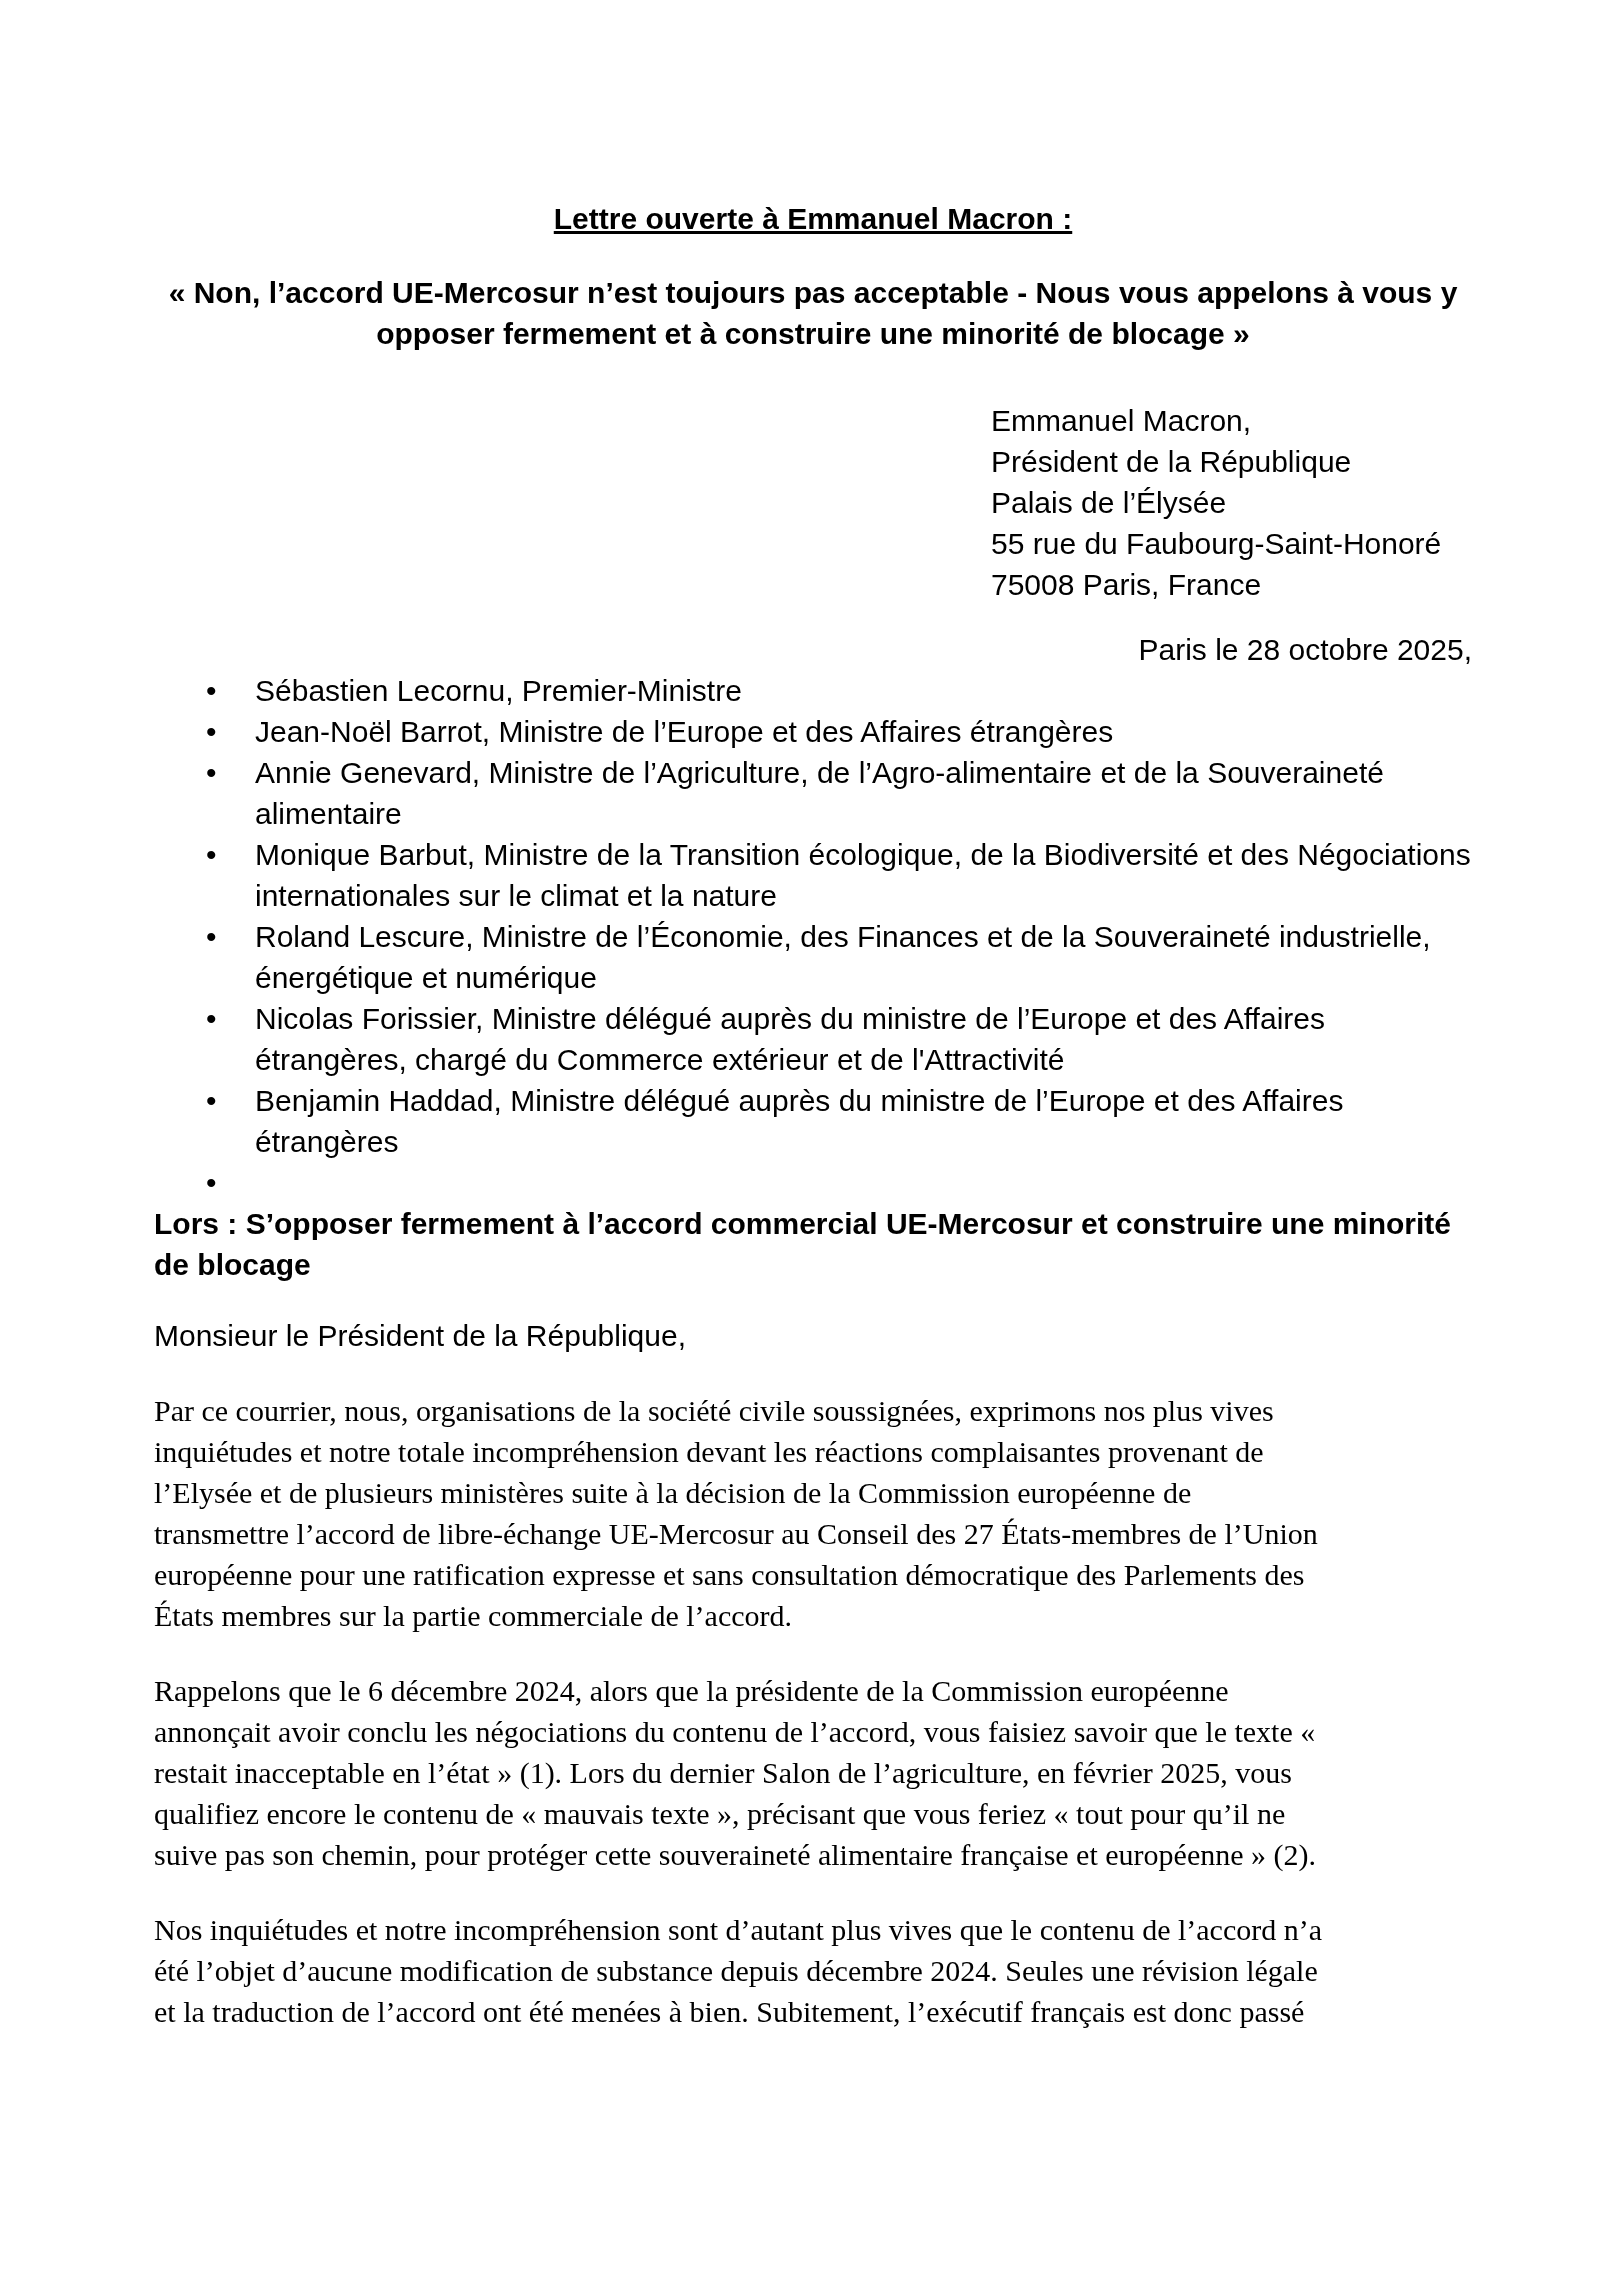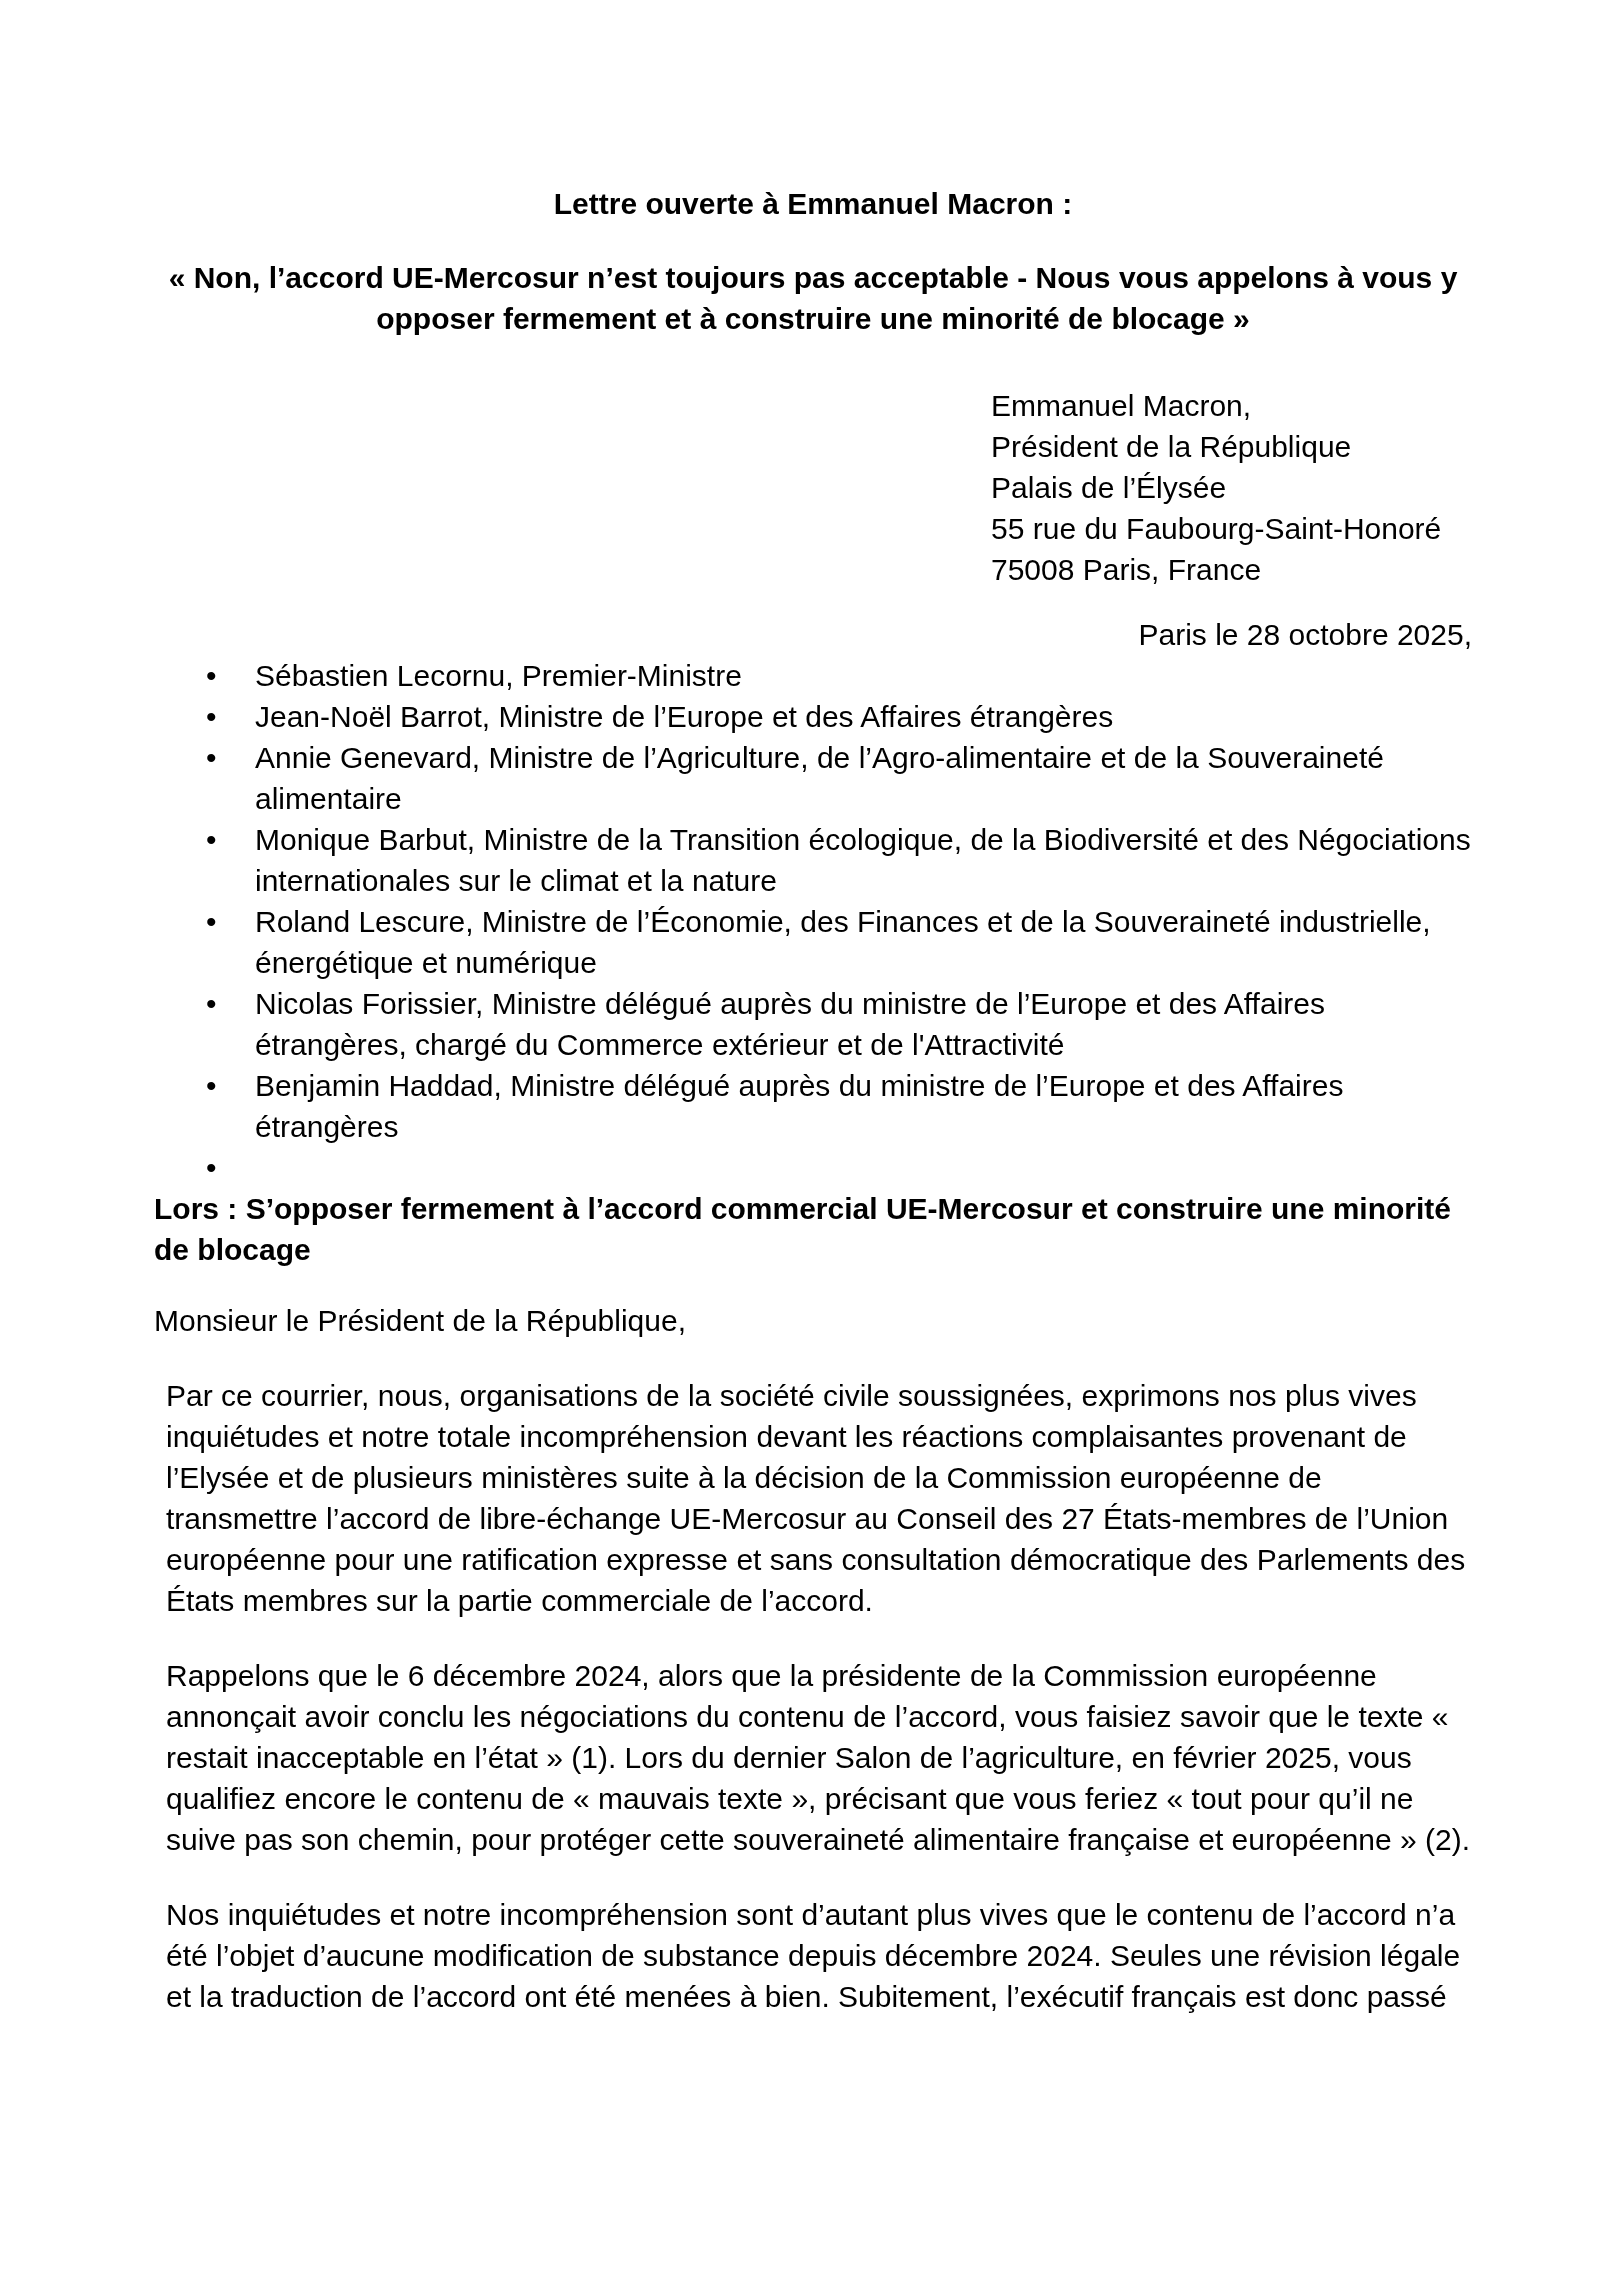--- a/index.html
+++ b/index.html
@@ -15,25 +15,26 @@
   }
   .page {
     box-sizing: border-box;
     width: 1623px;
     height: 2295px;
     padding: 183px 151px 0 154px;
     overflow: hidden;
   }
   .multiline { white-space: pre-line; }
   .title {
-    margin: 0;
+    margin: 15px;
     font-size: inherit;
     line-height: inherit;
     font-weight: bold;
     text-align: center;
+    text-decoration: underline;
   }
   .subtitle {
     margin: 33px -29.5px 8px -29.5px;
     font-size: inherit;
     line-height: inherit;
     font-weight: bold;
     text-align: center;
   }
   .recipient-block { margin: 46px 0 0 837px; }
   .dateline { margin-top: 24px; text-align: right; }
@@ -50,21 +51,21 @@
   .copy-item .bullet {
     position: absolute;
     left: 52px;
     top: 0;
   }
   .subject {
     font-weight: bold;
     margin: 41px -52px 0 0;
   }
   .salutation { margin-top: 29.5px; }
-  .paragraphs { margin: 12px; }
+  .paragraphs { margin: 0; font-family: Liberation Serif, serif; }
   .para { margin: 34px -52px 0 0; }
 </style>
 </head>
 <body>
 
 <div class="page">
 
   <h1 class="title">Lettre ouverte à Emmanuel Macron :</h1>
 
   <h2 class="subtitle multiline">« Non, l’accord UE-Mercosur n’est toujours pas acceptable - Nous vous appelons à vous y

